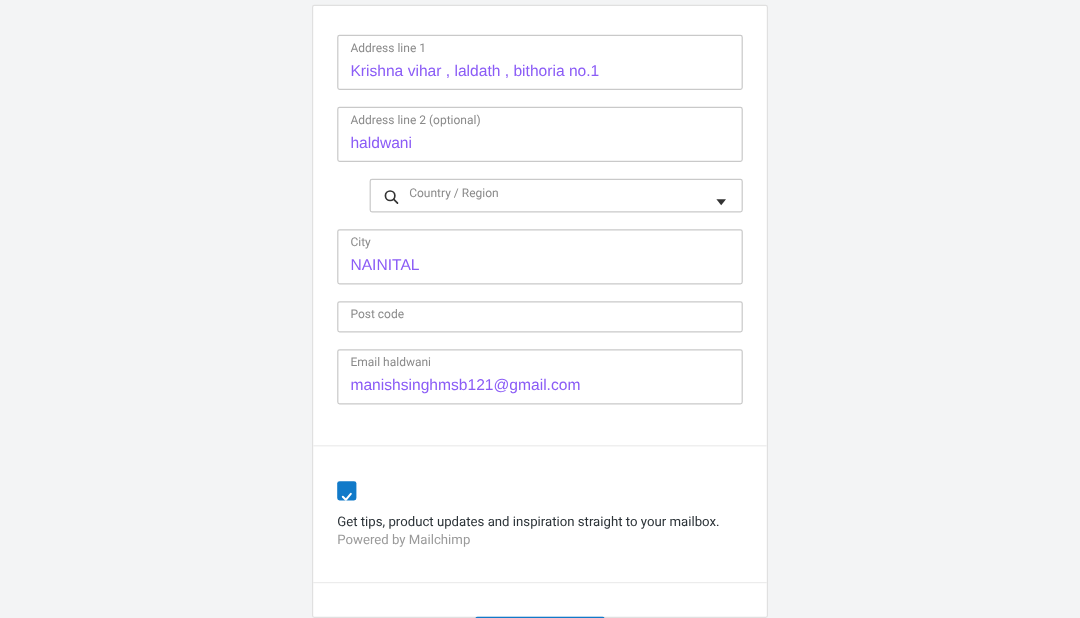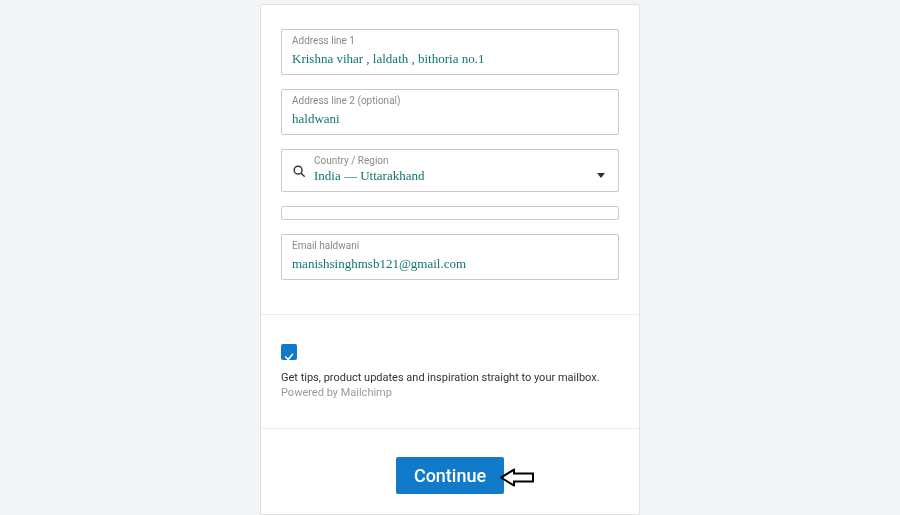--- a/index.html
+++ b/index.html
@@ -33,33 +33,34 @@
   }
   .field:last-of-type { margin-bottom: 0; }
   .field-label {
     font-size: 10px;
     color: #8a8a8a;
     line-height: 1;
     margin-bottom: 2px;
   }
   .field-value {
     font-size: 13px;
-    color: #0f766e;
+    color: #8b5cf6;
     line-height: 1.3;
-    font-family: Liberation Serif, serif;
+    font-family: Liberation Sans, sans-serif;
     border: none;
     outline: none;
     width: 100%;
     background: transparent;
     padding: 0;
   }
   .country-field {
     display: flex;
     align-items: center;
     gap: 8px;
+    margin-left: 27px;
   }
   .country-text { flex: 1; }
   .search-icon {
     width: 14px; height: 14px; display: inline-block; flex: 0 0 auto;
   }
   .caret-icon {
     width: 10px; height: 10px; display: inline-block; flex: 0 0 auto;
     margin-right: 2px;
   }
   .divider { border-top: 1px solid #ececec; }
@@ -123,31 +124,35 @@
 
     <div class="field country-field">
       <span class="search-icon">
         <svg viewBox="0 0 16 16" width="14" height="14">
           <circle cx="7" cy="7" r="4.5" fill="none" stroke="#333" stroke-width="1.6"></circle>
           <line x1="10.5" y1="10.5" x2="14" y2="14" stroke="#333" stroke-width="1.6" stroke-linecap="round"></line>
         </svg>
       </span>
       <div class="country-text">
         <div class="field-label">Country / Region</div>
-        <div class="field-value">India — Uttarakhand</div>
       </div>
       <span class="caret-icon">
         <svg viewBox="0 0 10 10" width="10" height="10">
           <polygon points="1,3 9,3 5,8" fill="#333"></polygon>
         </svg>
       </span>
     </div>
 
+    <div class="field">
+      <div class="field-label">City</div>
+      <input type="text" class="field-value" value="NAINITAL" style="">
+    </div>
 
     <div class="field">
+      <div class="field-label">Post code</div>
     </div>
 
     <div class="field">
       <div class="field-label">Email haldwani</div>
       <input type="text" class="field-value" value="manishsinghmsb121@gmail.com" style="">
     </div>
 
   </div>
 
   <div class="divider"></div>

